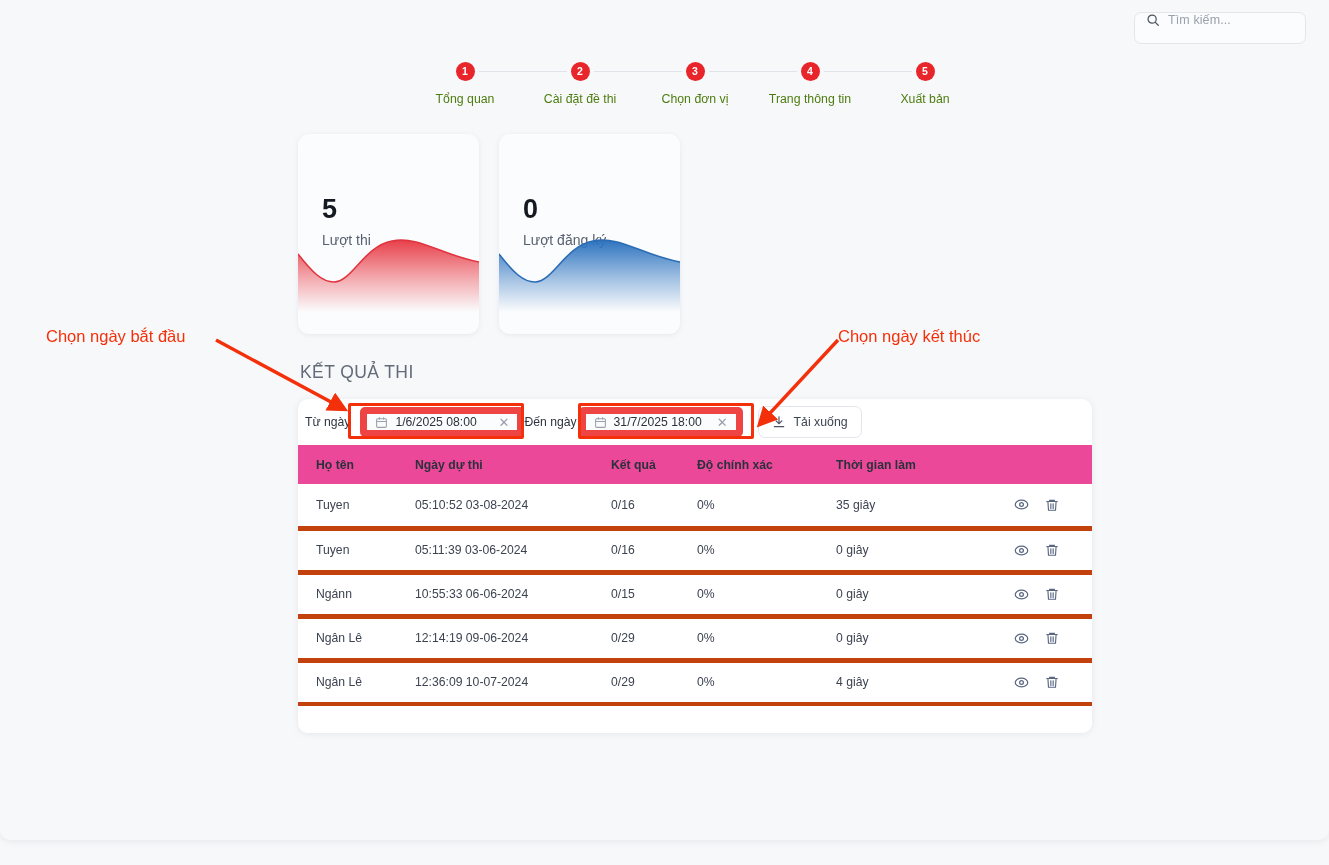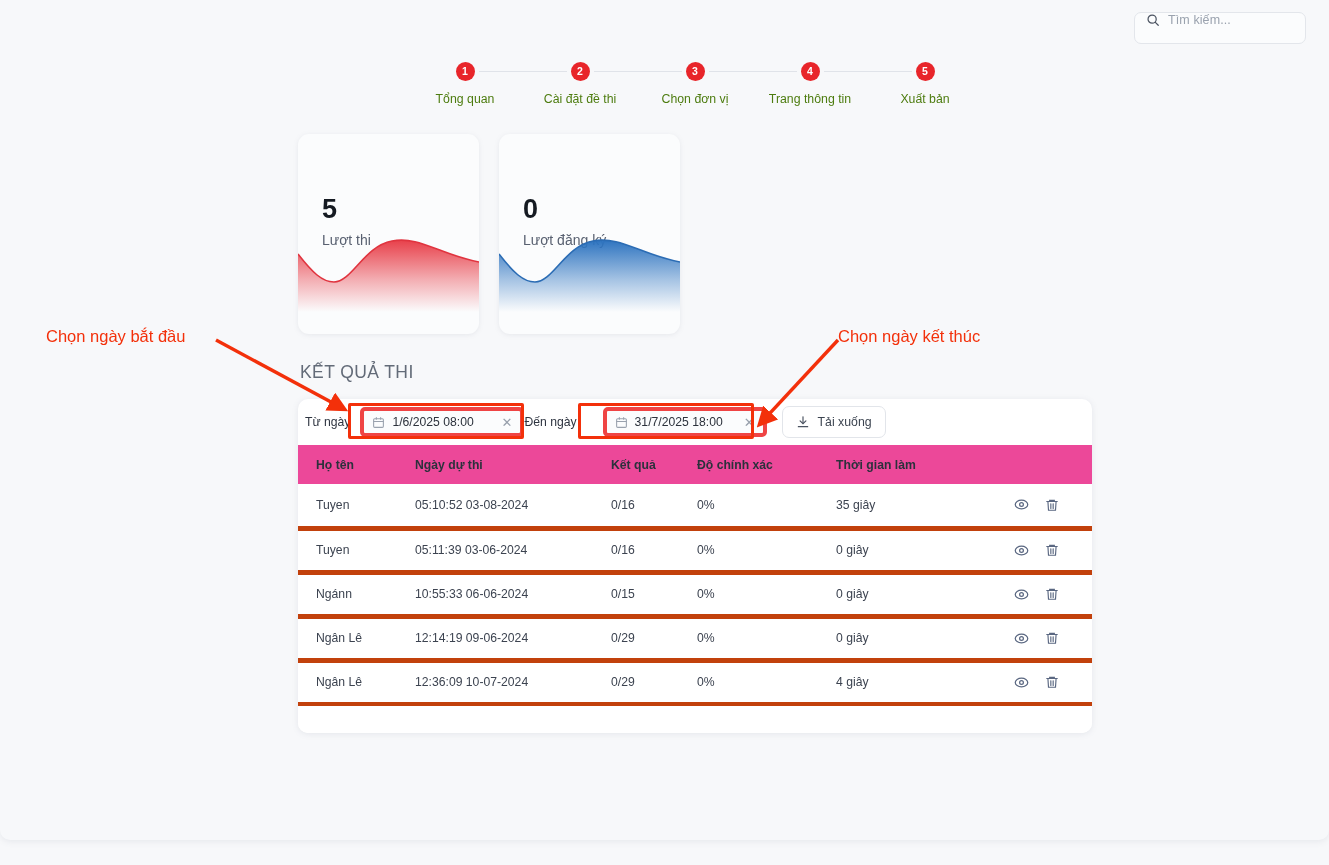--- a/index.html
+++ b/index.html
@@ -95,21 +95,21 @@
     border-radius: 10px;
     box-shadow: 0 1px 6px rgba(120,130,150,0.14);
     overflow: hidden;
   }
   .filters {
     position: absolute; left: 0; top: 0; width: 794px; height: 46px;
     display: flex; align-items: center; padding-left: 7px; gap: 0; text-align: center;
   }
   .flabel { font-size: 12.2px; color: #2e3440; white-space: nowrap; }
   .date-input {
-    height: 30px; background: #fbfcfd; border: 4px solid #ef4444;
+    height: 30px; background: #fbfcfd; border: 7px solid #ef4444;
     border-radius: 5px; display: flex; align-items: center;
     padding: 0 8px; gap: 7px; position: relative;
   }
   .date-input .val { font-size: 12.2px; color: #2c323c; }
   .date-input .clear { font-size: 13px; color: #98a0ac; cursor: pointer; line-height: 1; }
   .dl-btn {
     height: 32px; background: #fff; border: 1px solid #e2e5ea;
     border-radius: 7px; display: flex; align-items: center; gap: 8px;
     padding: 0 13px;
   }
@@ -242,21 +242,21 @@
               <line x1="3" y1="10" x2="21" y2="10"></line>
             <line x1="8" y1="3" x2="8" y2="6"></line>
               <line x1="16" y1="3" x2="16" y2="6"></line>
           </svg>
         </span>
         <span class="val">1/6/2025 08:00</span>
         <span class="clear" style="position:absolute; right:8px;">✕</span>
       </div>
 
       <span class="flabel" style="">Đến ngày</span>
-      <div class="date-input" style="width:164px; margin-left:26px;">
+      <div class="date-input" style="width:164px; margin-left:2px;">
         <span>
           <svg class="ico" width="13" height="13" viewBox="0 0 24 24" fill="none" stroke="#9aa2ae" stroke-width="2" stroke-linecap="round">
             <rect x="3" y="5" width="18" height="16" rx="2"></rect>
               <line x1="3" y1="10" x2="21" y2="10"></line>
             <line x1="8" y1="3" x2="8" y2="6"></line>
               <line x1="16" y1="3" x2="16" y2="6"></line>
           </svg>
         </span>
         <span class="val">31/7/2025 18:00</span>
         <span class="clear" style="position:absolute; right:8px;">✕</span>

